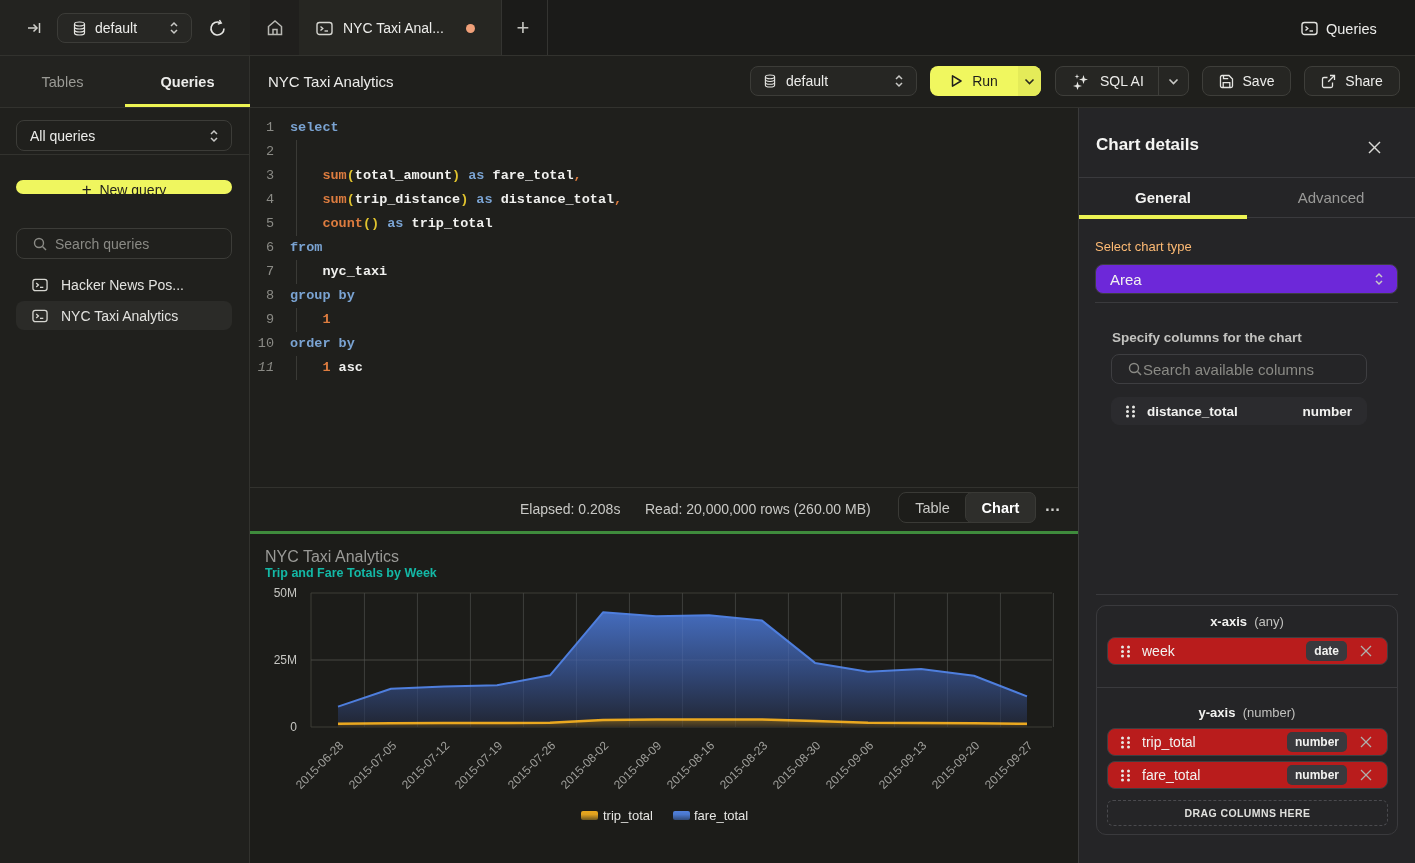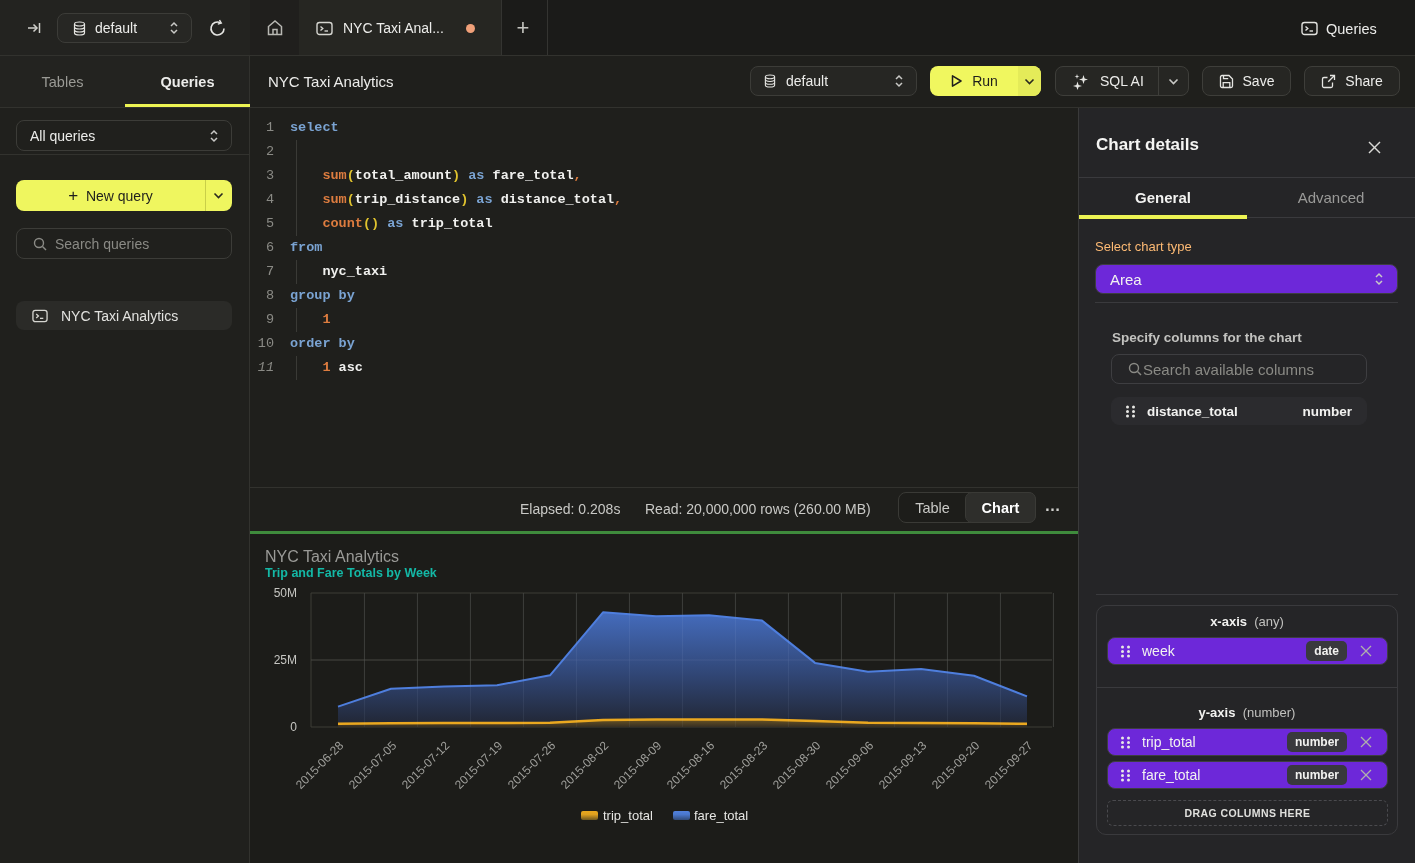--- a/index.html
+++ b/index.html
@@ -53,21 +53,21 @@
   #greenline { position:absolute; left:250px; top:531px; width:828px; height:3px; background:#3f8b3c; }
 
   
   #chart { position:absolute; left:250px; top:534px; width:828px; height:329px; background:#1c1c19; }
 
   
   #rpanel { position:absolute; left:1078px; top:108px; width:337px; height:755px; background:#252527;
     border-left:1px solid #3a3a3a; }
   .badge { background:#39393d; border-radius:5px; color:#f2f2f0; font-weight:bold; font-size:12px;
     padding:3px 8px; }
-  .rrow { position:absolute; border:1px solid #3e3e41; border-radius:8px; background:#6d28d9;
+  .rrow { position:absolute; border:1px solid #3e3e41; border-radius:8px; background:#b91c1c;
     display:flex; align-items:center; }
 </style>
 </head>
 <body>
 <div id="app">
 
   <div id="topbar"></div>
   <div id="topbar-left"></div>
   <div id="tab-home">
     <svg width="20" height="20" viewBox="0 0 20 20" fill="none" stroke="#b8b8b3" stroke-width="1.5">
@@ -130,36 +130,44 @@
 
   <div class="inbox" style="left:16px;top:120px;width:216px;height:31px;">
     <span style="margin-left:13px">All queries</span>
     <svg style="margin-left:auto;margin-right:12px" width="10" height="14" viewBox="0 0 10 14" fill="none" stroke="#c9c9c6" stroke-width="1.5">
       <path d="M2 5 L5 2 L8 5"></path>
         <path d="M2 9 L5 12 L8 9"></path>
     </svg>
   </div>
   <div class="abs" style="left:0;top:154px;width:250px;height:1px;background:#32322e;"></div>
 
-  <div class="abs" style="left:16px;top:180px;width:216px;height:31px;background:#eff65f;border-radius:8px;display:flex;align-items:center;">
+  <div class="abs" style="left:16px;top:180px;width:216px;height:14px;background:#eff65f;border-radius:8px;display:flex;align-items:center;flex-direction:column;">
     <span style="width:189px;text-align:center;color:#1f1f1c;font-size:14px;"><span style="font-size:17px;font-weight:300;">+</span>&nbsp;&nbsp;New query</span>
     <span style="width:1px;height:31px;background:#c9cf48;"></span>
     <svg style="margin-left:7px" width="11" height="7" viewBox="0 0 11 7" fill="none" stroke="#2a2a1f" stroke-width="1.6">
       <path d="M1.5 1.5 L5.5 5.5 L9.5 1.5"></path>
     </svg>
   </div>
 
   <div class="inbox" style="left:16px;top:228px;width:216px;height:31px;color:#8a8a85;">
     <svg style="margin-left:16px" width="14" height="14" viewBox="0 0 14 14" fill="none" stroke="#8a8a85" stroke-width="1.4">
       <circle cx="6" cy="6" r="4.5"></circle>
         <path d="M9.5 9.5 L13 13"></path>
     </svg>
     <span style="margin-left:8px">Search queries</span>
   </div>
 
+  <div class="abs" style="left:16px;top:270px;width:216px;height:29px;display:flex;align-items:center;color:#e2e2df;font-size:14px;">
+    <svg style="margin-left:16px" width="16" height="16" viewBox="0 0 17 17" fill="none" stroke="#d5d5d0" stroke-width="1.4">
+      <rect x="1" y="2.5" width="15" height="12" rx="2.5"></rect>
+        <path d="M4.5 6.5 L6.8 8.5 L4.5 10.5"></path>
+        <path d="M8.5 11 H12"></path>
+    </svg>
+    <span style="margin-left:13px">Hacker News Pos...</span>
+  </div>
   <div class="abs" style="left:16px;top:301px;width:216px;height:29px;display:flex;align-items:center;color:#e2e2df;font-size:14px;background:#2b2b28;border-radius:8px;">
     <svg style="margin-left:16px" width="16" height="16" viewBox="0 0 17 17" fill="none" stroke="#d5d5d0" stroke-width="1.4">
       <rect x="1" y="2.5" width="15" height="12" rx="2.5"></rect>
         <path d="M4.5 6.5 L6.8 8.5 L4.5 10.5"></path>
         <path d="M8.5 11 H12"></path>
     </svg>
     <span style="margin-left:13px">NYC Taxi Analytics</span>
   </div>
 
   <div id="hdr"></div>

